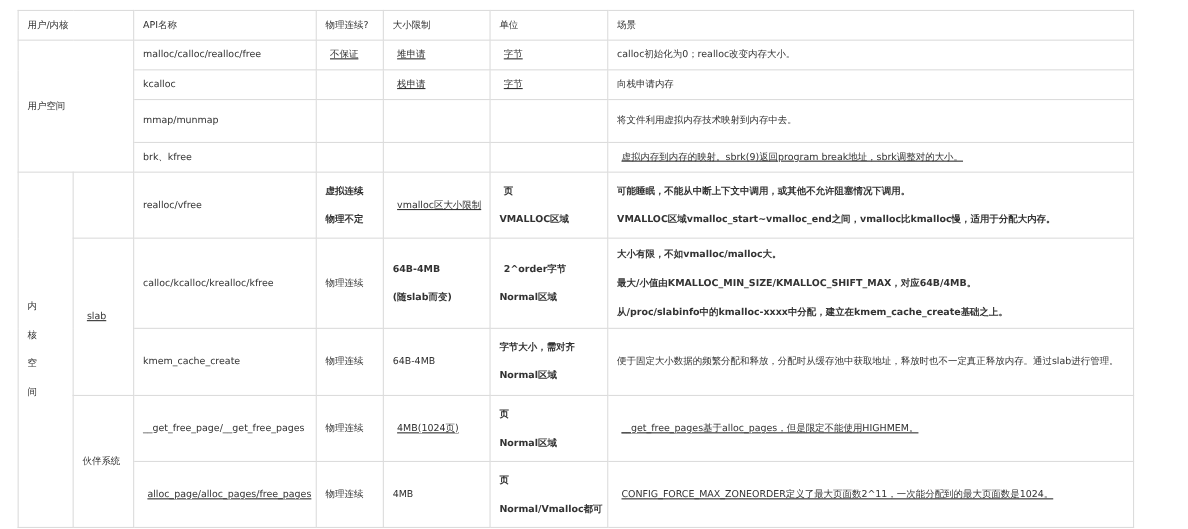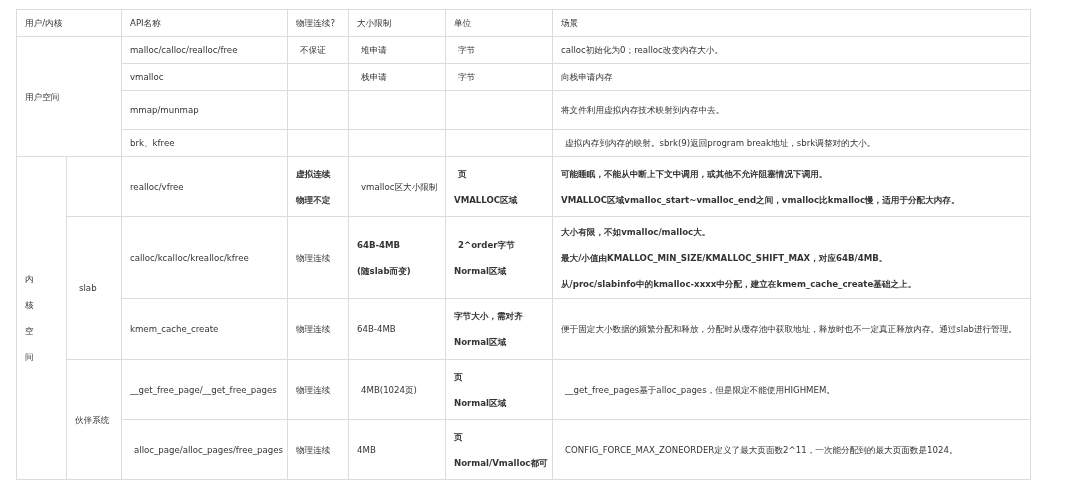--- a/index.html
+++ b/index.html
@@ -4,21 +4,21 @@
 <style>
   html, body { margin:0; padding:0; background:#ffffff; }
   body { width:1080px; height:481px; position:relative; overflow:hidden;
          font-family:"DejaVu Sans","Liberation Sans",sans-serif; color:#333333; }
   table.mem { position:absolute; left:16px; top:9px; border-collapse:collapse;
               table-layout:fixed; width:1014px; font-size:8.6px; }
   table.mem td { border:1px solid #dcdcdc; padding:0 8px; vertical-align:middle;
                  line-height:26px; white-space:nowrap; overflow:hidden; }
   .line { display:block; line-height:26px;font-weight:bold; }
   .vt span { display:block; line-height:26px; }
-  .ind { padding-left:12px !important; }
+  .ind { padding-left:12px !important;text-decoration:underline; }
 </style>
 </head>
 <body>
 
 <table class="mem">
   <colgroup>
     <col style="width:50px">
       <col style="width:55px">
       <col style="width:166px">
       <col style="width:61px">
@@ -39,21 +39,21 @@
 
     <tr style="height:26px">
       <td colspan="2" rowspan="4">用户空间</td>
       <td>malloc/calloc/realloc/free</td>
       <td class="ind">不保证</td>
       <td class="ind">堆申请</td>
       <td class="ind">字节</td>
       <td>calloc初始化为0；realloc改变内存大小。</td>
     </tr>
     <tr style="height:26px">
-      <td>vmalloc</td>
+      <td>kcalloc</td>
       <td></td>
       <td class="ind">栈申请</td>
       <td class="ind">字节</td>
       <td>向栈申请内存</td>
     </tr>
     <tr style="height:39px">
       <td>mmap/munmap</td>
       <td></td>
       <td></td>
       <td></td>

